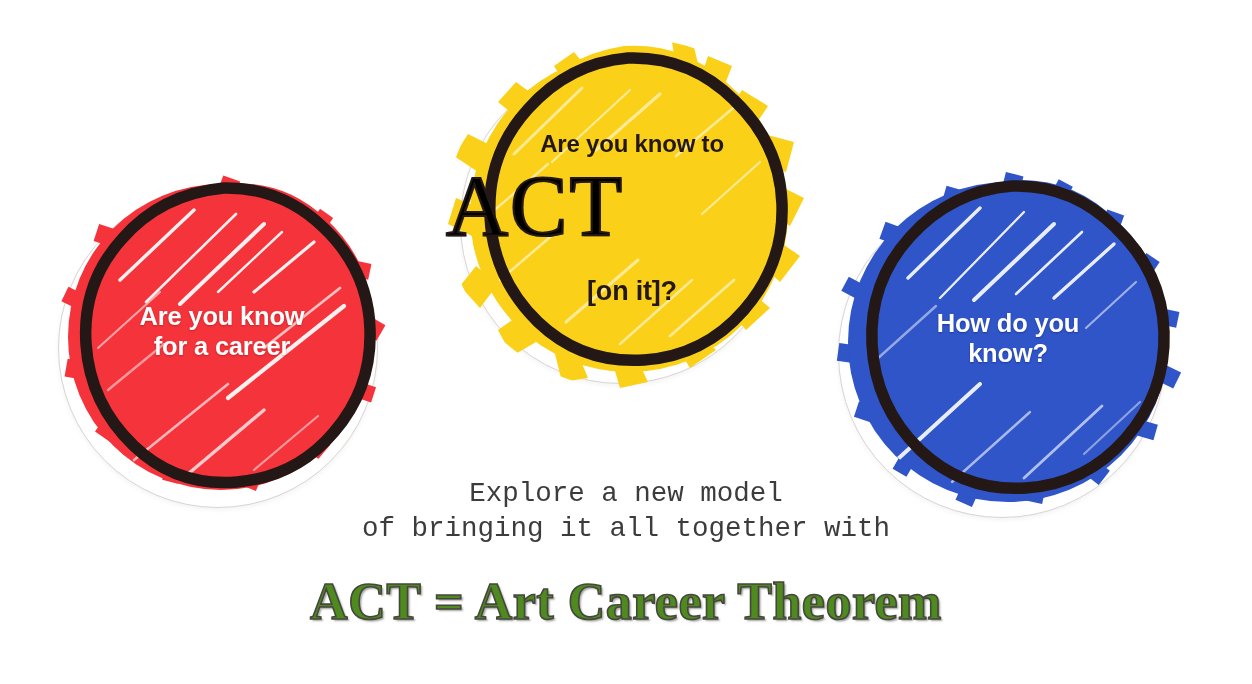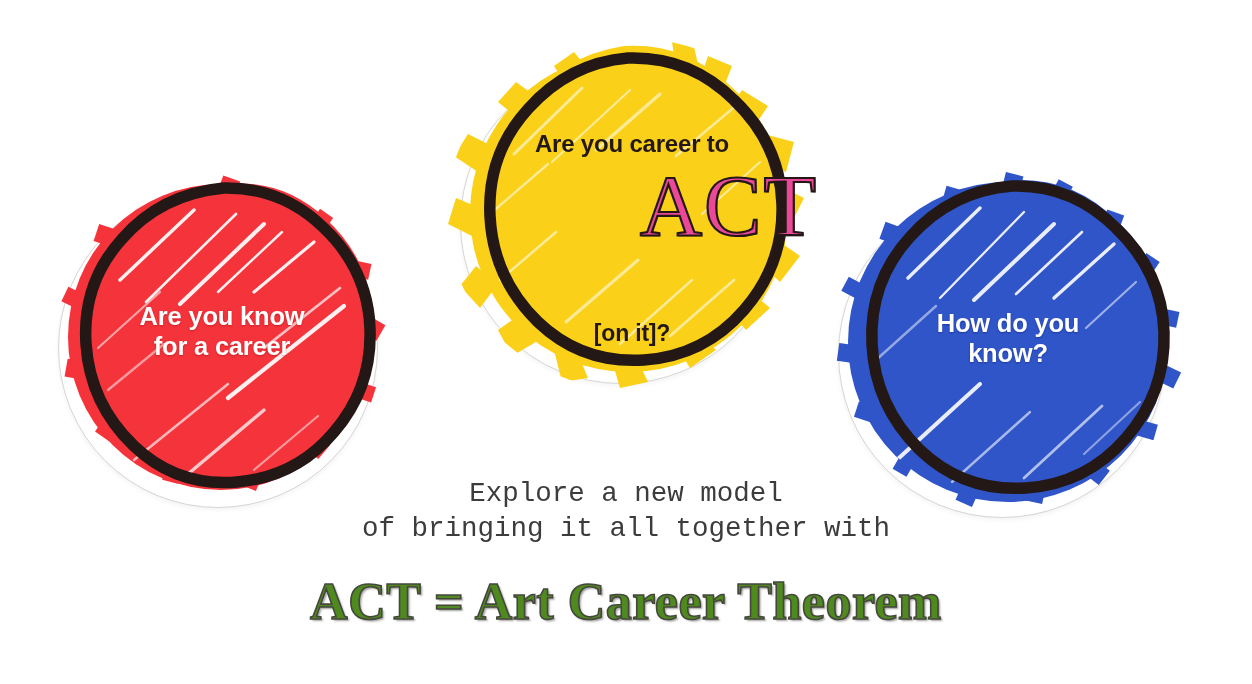--- a/index.html
+++ b/index.html
@@ -74,35 +74,34 @@
     text-shadow:0 1px 2px rgba(0,0,80,.35);
   }
   
   .lbl-yellow-top{
     color:#231815;
     font-size:24px;
     top:26%;
   }
   .lbl-yellow-bottom{
     color:#231815;
-    font-size:23px;
+    font-size:27px;
     top:67.5%;
-    margin-top:44px;
   }
   .act-word{
     position:absolute;
     left:0;width:100%;
     top:36.5%;
-    text-align:right;
+    text-align:left;
     font-family:"Liberation Serif", serif;
     font-weight:400;
     font-size:86px;
     line-height:.95;
     letter-spacing:2px;
-    color:#ec4899;
+    color:#000000;
     -webkit-text-stroke:2.2px #231815;
     text-shadow:1px 1px 0 rgba(35,24,21,.55);
   }
 
   
   .sub{
     position:absolute;
     left:0;width:100%;
     text-align:center;
     color:#3c3c3c;
@@ -225,21 +224,21 @@
         </g>
       </svg>
     </div>
 
     <svg class="ink-ring" style="left:16px;top:10px;width:330px;height:330px;border:none;" viewBox="0 0 330 330">
       <path d="M166 10 q62 -2 106 42 q46 44 48 104 q2 60 -38 106 q-40 46 -100 50 q-62 4 -106 -38
                q-45 -44 -48 -106 q-3 -62 38 -107 q41 -46 100 -51 Z" fill="none" stroke="#231815" stroke-width="11.5" stroke-linecap="round"></path>
     </svg>
 
     <div class="label lbl-yellow-top">
-      <div>Are you career to</div>
+      <div>Are you know to</div>
     </div>
     <div class="act-word">ACT</div>
     <div class="label lbl-yellow-bottom">
       <div>[on it]?</div>
     </div>
   </div>
 
   <div class="circle-group" style="left:828px;top:168px;width:360px;height:344px;">
 
     <div class="halo" style="left:10px;top:22px;width:326px;height:326px;"></div>

